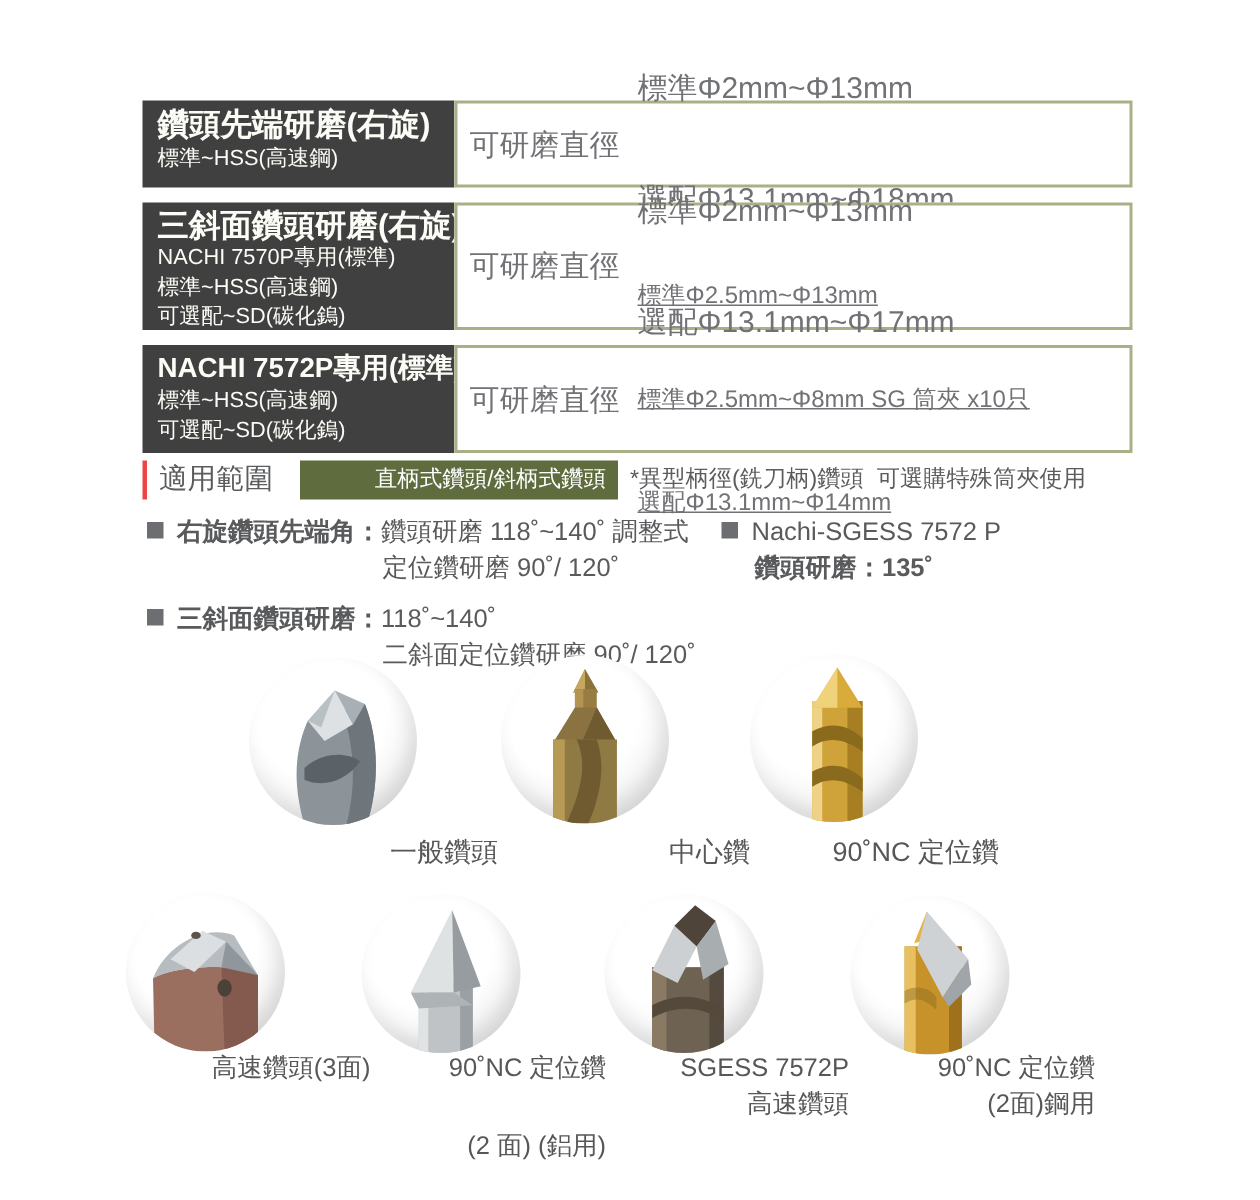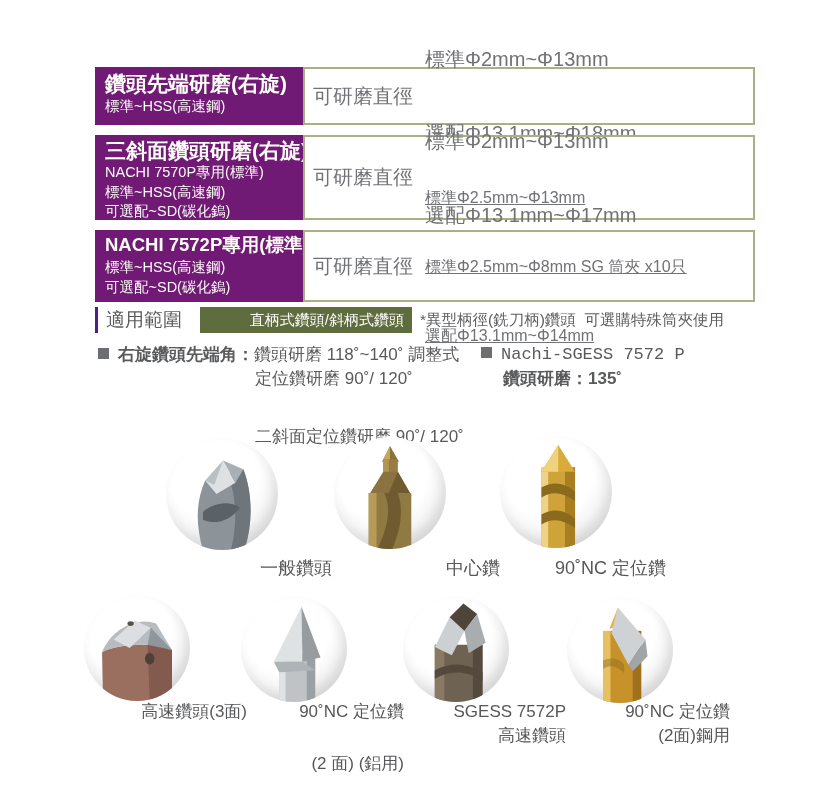--- a/index.html
+++ b/index.html
@@ -3,21 +3,21 @@
 <meta charset="utf-8">
 <style>
   html,body{margin:0;padding:0;background:#ffffff;}
   .page{
     position:relative;width:840px;height:800px;background:#ffffff;overflow:hidden;
     font-family:"Liberation Sans","DejaVu Sans",sans-serif;color:#58595b;
   }
   
   .spec-row{position:absolute;left:95px;width:660px;display:flex;}
   .hd{
-    width:208px;box-sizing:border-box;background:#701a75;color:#fcfcf6;
+    width:208px;box-sizing:border-box;background:#404040;color:#fcfcf6;
     padding:3px 6px 0 10px;overflow:hidden;flex:none;
   }
   .hd-title{font-weight:bold;white-space:nowrap;}
   .hd-sub{white-space:nowrap;}
   .row1 .hd-title{font-size:21px;line-height:27px;}
   .row1 .hd-sub{font-size:14.5px;line-height:19px;}
   .row2 .hd-title{font-size:21px;line-height:25px;}
   .row2 .hd-sub{font-size:14.5px;line-height:19.5px;}
   .row3 .hd-title{font-size:18.5px;line-height:24px;}
   .row3 .hd-sub{font-size:14.5px;line-height:20px;}
@@ -25,21 +25,21 @@
     flex:1;box-sizing:border-box;border:2px solid #a9b086;background:#ffffff;
     display:flex;align-items:center;color:#717275;
   }
   .cell-label{font-size:20px;width:112px;padding-left:8px;flex:none;white-space:nowrap;}
   .cell-values{flex:1;font-size:20px;white-space:pre;}
   .row1 .cell-values div,.row2 .cell-values div{line-height:28px;}
   .row3 .cell-values div{line-height:23px;font-size:16px;text-decoration:underline;}
   
   .scope{position:absolute;left:95px;top:307px;width:660px;height:26px;}
   .scope-label{
-    position:absolute;left:0;top:0;height:26px;border-left:3px solid #4c1d95;
+    position:absolute;left:0;top:0;height:26px;border-left:3px solid #ef4444;
     padding-left:8px;font-size:19px;line-height:26px;color:#5b5c5e;white-space:nowrap;
   }
   .scope-badge{
     position:absolute;left:105px;top:0;height:26px;min-width:212px;box-sizing:border-box;
     background:#5e6c3e;color:#ffffff;font-size:15px;line-height:26px;text-align:right;
     padding:0 8px;white-space:nowrap;
   }
   .scope-note{
     position:absolute;left:325px;top:0;height:26px;font-size:15.5px;line-height:26px;
     color:#5b5c5e;white-space:pre;
@@ -113,23 +113,24 @@
 
   <div class="scope">
     <div class="scope-label">適用範圍</div>
     <div class="scope-badge">直柄式鑽頭/斜柄式鑽頭</div>
     <div class="scope-note">*異型柄徑(銑刀柄)鑽頭  可選購特殊筒夾使用</div>
   </div>
 
   <div class="bline" style="left:98px;top:344px;"><span class="sq"></span><span class="blabel">右旋鑽頭先端角：</span><span>鑽頭研磨 118˚~140˚ 調整式</span></div>
   <div class="bline" style="left:255px;top:368px;"><span>定位鑽研磨 90˚/ 120˚</span></div>
 
-  <div class="bline" style="left:481px;top:344px;font-family:Liberation Mono, monospace;"><span class="sq"></span><span>Nachi-SGESS 7572 P</span></div>
+  <div class="bline" style="left:481px;top:344px;"><span class="sq"></span><span>Nachi-SGESS 7572 P</span></div>
   <div class="bline bbold" style="left:503px;top:368px;"><span>鑽頭研磨：135˚</span></div>
 
+  <div class="bline" style="left:98px;top:402px;"><span class="sq"></span><span class="blabel">三斜面鑽頭研磨：</span><span>118˚~140˚</span></div>
   <div class="bline" style="left:255px;top:426px;"><span>二斜面定位鑽研磨 90˚/ 120˚</span></div>
 
   <div class="photo" style="left:166px;top:438px;width:112px;height:112px;">
     <svg viewBox="0 0 100 100">
       <path d="M33,100 C26,76 27,56 35,38 L69,28 C77,48 78,76 70,100 Z" fill="#8d9499"></path>
       <path d="M55,32 C63,52 64,76 58,100 L70,100 C78,76 77,48 69,28 Z" fill="#6e757b"></path>
       <path d="M33,66 C43,57 57,56 66,62 C58,74 44,78 33,73 Z" fill="#5a6167"></path>
       <polygon points="35,38 51,20 62,40 45,50" fill="#dde1e4"></polygon>
       <polygon points="51,20 69,28 62,40" fill="#a9b0b5"></polygon>
       <polygon points="35,38 51,20 43,42" fill="#b9c0c4"></polygon>

